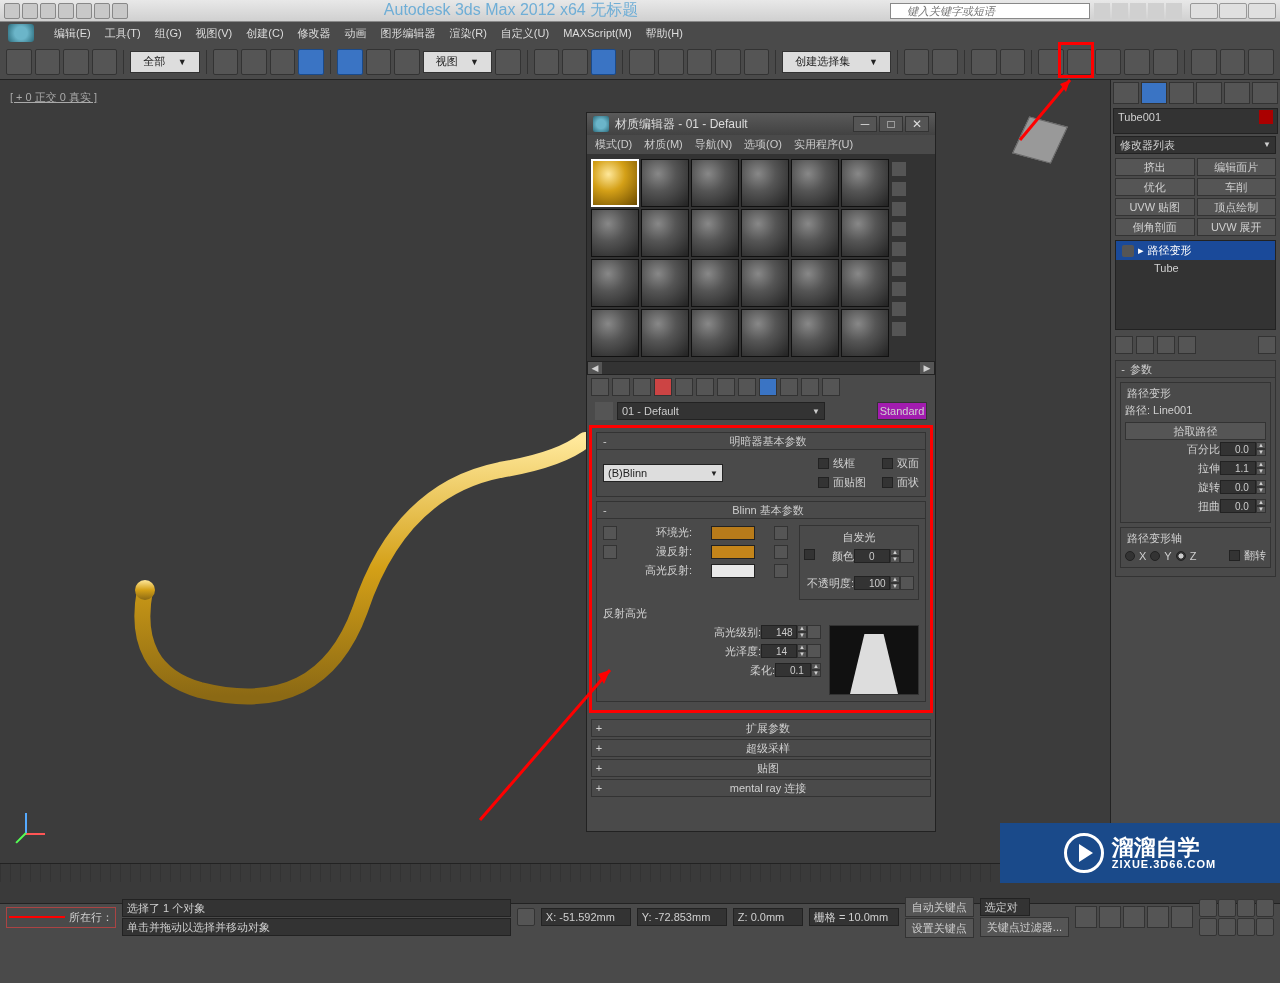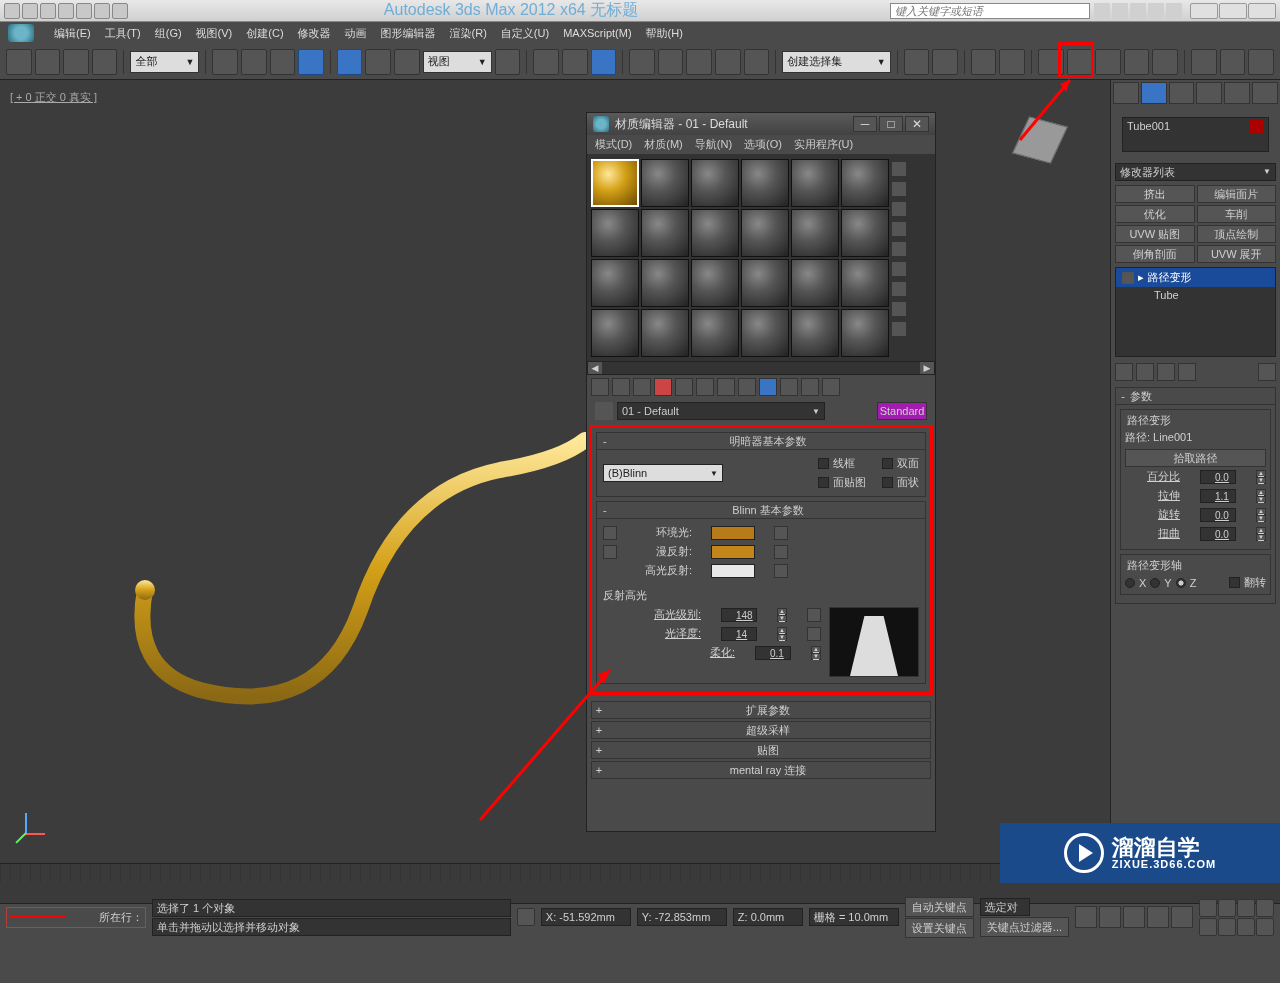--- a/index.html
+++ b/index.html
@@ -3,37 +3,37 @@
 <meta charset="utf-8">
 <style>
 * { margin: 0; padding: 0; box-sizing: border-box; font-family: "Microsoft YaHei", Arial, sans-serif; }
 body { background: #3a3a3a; color: #d0d0d0; font-size: 11px; overflow: hidden; width: 1280px; height: 983px; position: relative; }
 
 
 .titlebar { background: linear-gradient(#e8e8e8,#d0d0d0); height: 22px; display: flex; align-items: center; border-bottom: 1px solid #888; }
 .titlebar .qat { display: flex; gap: 2px; padding: 0 4px; }
 .titlebar .qat span { width: 16px; height: 16px; background: #c8c8c8; border: 1px solid #888; border-radius: 2px; }
 .titlebar .title { flex: 1; text-align: center; color: #6faed6; font-size: 16px; }
-.titlebar .search { width: 200px; height: 16px; background: #fff; border: 1px solid #888; color: #888; font-style: italic; padding: 0 4px; font-size: 11px; }
+.titlebar .search { width: 200px; height: 16px; background: #fff; border: 1px solid #888; color: #888; font-style: italic; padding: 0 16px; font-size: 11px; }
 .titlebar .tools { display: flex; gap: 2px; padding: 0 4px; }
 .titlebar .tools span { width: 16px; height: 16px; background: #d0d0d0; }
 .win-controls { display: flex; gap: 1px; padding: 0 4px; }
 .win-controls span { width: 28px; height: 16px; background: #e0e0e0; border: 1px solid #999; border-radius: 2px; }
 
 
 .menubar { background: #4a4a4a; height: 22px; display: flex; align-items: center; padding: 0 8px; gap: 14px; color: #ddd; }
 .menubar .app-icon { width: 26px; height: 18px; background: radial-gradient(circle,#6bb5c9 40%,#2a6a7a); border-radius: 3px; margin-right: 6px; }
 .menubar span { cursor: default; }
 
 
 .toolbar { background: #4a4a4a; height: 36px; display: flex; align-items: center; padding: 0 6px; gap: 3px; border-bottom: 1px solid #222; }
 .tb-btn { width: 26px; height: 26px; background: #555; border: 1px solid #333; border-radius: 2px; }
 .tb-btn.active { background: #3a74c4; border-color: #1a4a8a; }
 .tb-sep { width: 1px; height: 24px; background: #333; margin: 0 3px; }
-.tb-combo { height: 22px; background: #ddd; border: 1px solid #333; color: #222; font-size: 11px; padding: 0 4px; display: flex; align-items: center; }
+.tb-combo { height: 22px; background: #ddd; border: 1px solid #333; color: #222; font-size: 11px; padding: 0 12px; display: flex; align-items: center; }
 .tb-combo .arrow { margin-left: auto; font-size: 9px; }
 
 
 .highlight-box { position: absolute; border: 3px solid #ff0000; pointer-events: none; z-index: 100; }
 
 
 .viewport { position: absolute; top: 80px; left: 0; right: 170px; bottom: 120px; background: #3c3c3c; }
 .viewport .label { position: absolute; top: 10px; left: 10px; color: #aaa; font-size: 11px; text-decoration: underline; }
 .gizmo { position: absolute; bottom: 10px; left: 15px; width: 40px; height: 40px; }
 .gizmo .z { position: absolute; width: 2px; height: 20px; background: #5af; left: 10px; top: 0; }
@@ -83,21 +83,21 @@
 .check { display: flex; align-items: center; gap: 4px; }
 .check .box { width: 11px; height: 11px; background: #333; border: 1px solid #222; }
 .blinn-body { display: flex; gap: 8px; }
 .color-col { flex: 1; }
 .color-row { display: flex; align-items: center; gap: 19px; margin-bottom: 4px; }
 .color-row .lock { width: 14px; height: 14px; background: #555; border: 1px solid #333; }
 .color-row .label { width: 56px; text-align: right; }
 .color-row .swatch { width: 44px; height: 14px; border: 1px solid #222; }
 .self-col { width: 120px; border: 1px solid #333; padding: 4px; }
 .self-col .title { text-align: center; margin-bottom: 4px; }
-.spin-row { display: flex; align-items: flex-end; gap: 20px; margin-bottom: 4px; text-decoration: underline; }
+.spin-row { display: flex; align-items: flex-start; gap: 0; margin-bottom: 4px; }
 .spin-row .label { flex: 1; text-align: right; }
 .spin-row .field { width: 36px; height: 14px; background: #333; border: 1px solid #222; color: #ccc; padding: 0 14px; text-align: left; line-height: 14px; font-size: 10px; }
 .spin-row .spin { width: 10px; height: 14px; display: flex; flex-direction: column; }
 .spin-row .spin span { flex: 1; background: #555; border: 1px solid #333; font-size: 6px; text-align: center; line-height: 5px; }
 .spin-row .map { width: 14px; height: 14px; background: #555; border: 1px solid #333; }
 .spec-section { margin-top: 6px; }
 .spec-section .title { margin-bottom: 4px; }
 .spec-body { display: flex; gap: 8px; }
 .spec-spins { flex: 1; }
 .spec-curve { width: 90px; height: 70px; background: #111; border: 1px solid #333; position: relative; }
@@ -106,21 +106,21 @@
 .collapsed-rolls { padding: 4px; }
 .coll-roll { height: 18px; background: #4a4a4a; border: 1px solid #333; display: flex; align-items: center; margin-bottom: 2px; }
 .coll-roll .toggle { width: 14px; text-align: center; }
 .coll-roll .title { flex: 1; text-align: center; }
 
 
 .cmd-panel { position: absolute; top: 80px; right: 0; width: 170px; bottom: 120px; background: #4a4a4a; border-left: 1px solid #222; }
 .cmd-tabs { height: 26px; display: flex; gap: 2px; padding: 2px; }
 .cmd-tabs span { flex: 1; background: #555; border: 1px solid #333; }
 .cmd-tabs span.active { background: #3a74c4; }
-.obj-name { margin: 11px; height: 35px; background: #333; border: 1px solid #222; padding: 0 4px; line-height: 16px; display: flex; }
+.obj-name { margin: 2px; height: 26px; background: #333; border: 1px solid #222; padding: 0 4px; line-height: 16px; display: flex; }
 .obj-name .color { width: 14px; height: 14px; background: #a00; margin-left: auto; margin-top: 1px; }
 .mod-combo { margin: 0 4px 4px; height: 18px; background: #333; border: 1px solid #222; padding: 0 4px; line-height: 16px; display: flex; }
 .mod-combo::after { content: "▼"; margin-left: auto; font-size: 8px; }
 .mod-btns { display: grid; grid-template-columns: 1fr 1fr; gap: 2px; padding: 0 4px; }
 .mod-btns span { height: 18px; background: #555; border: 1px solid #333; text-align: center; line-height: 16px; }
 .mod-stack { margin: 4px; height: 90px; background: #333; border: 1px solid #222; }
 .mod-stack .item { padding: 2px 6px; display: flex; align-items: center; gap: 4px; }
 .mod-stack .item.sel { background: #1a4a9a; color: #fff; }
 .mod-stack .eye { width: 12px; height: 12px; background: #555; border-radius: 2px; }
 .stack-tools { height: 22px; display: flex; gap: 3px; padding: 0 4px; align-items: center; }
@@ -433,20 +433,45 @@
               <div class="lock"></div>
               <div class="label">漫反射:</div>
               <div class="swatch" style="background:#c4851a"></div>
               <div class="lock"></div>
             </div>
             <div class="color-row">
               <div style="width:14px"></div>
               <div class="label">高光反射:</div>
               <div class="swatch" style="background:#e8e8e8"></div>
               <div class="lock"></div>
+            </div>
+          </div>
+          <div class="self-col">
+            <div class="title">自发光</div>
+            <div class="spin-row">
+              <div class="check">
+                  <div class="box"></div>
+                </div>
+              <div class="label">颜色</div>
+              <div class="field">0</div>
+              <div class="spin">
+                  <span>▲</span>
+                  <span>▼</span>
+                </div>
+              <div class="map"></div>
+            </div>
+            <div style="height:8px"></div>
+            <div class="spin-row">
+              <div class="label">不透明度:</div>
+              <div class="field">100</div>
+              <div class="spin">
+                  <span>▲</span>
+                  <span>▼</span>
+                </div>
+              <div class="map"></div>
             </div>
           </div>
         </div>
         <div class="spec-section">
           <div class="title">反射高光</div>
           <div class="spec-body">
             <div class="spec-spins">
               <div class="spin-row">
                 <div class="label">高光级别:</div>
                 <div class="field">148</div>
@@ -621,21 +646,21 @@
   <div class="play"></div>
   <div class="txt">
     <span>溜溜自学</span>
     <span class="sub">ZIXUE.3D66.COM</span>
   </div>
 </div>
 
 <div class="statusbar">
   <div class="status-row">
     <div class="status-left">
-      <div style="display:flex;align-items:center;gap:30px;">
+      <div style="display:flex;align-items:center;">
           <div class="red-line"></div>
           <span>所在行：</span>
         </div>
     </div>
     <div style="flex:1; display:flex; flex-direction:column; gap:1px;">
       <div class="status-field" style="flex:1">选择了 1 个对象</div>
       <div class="status-field" style="flex:1">单击并拖动以选择并移动对象</div>
     </div>
     <span class="tb-btn" style="width:18px;height:18px"></span>
     <div class="status-field" style="width:90px">X: -51.592mm</div>

